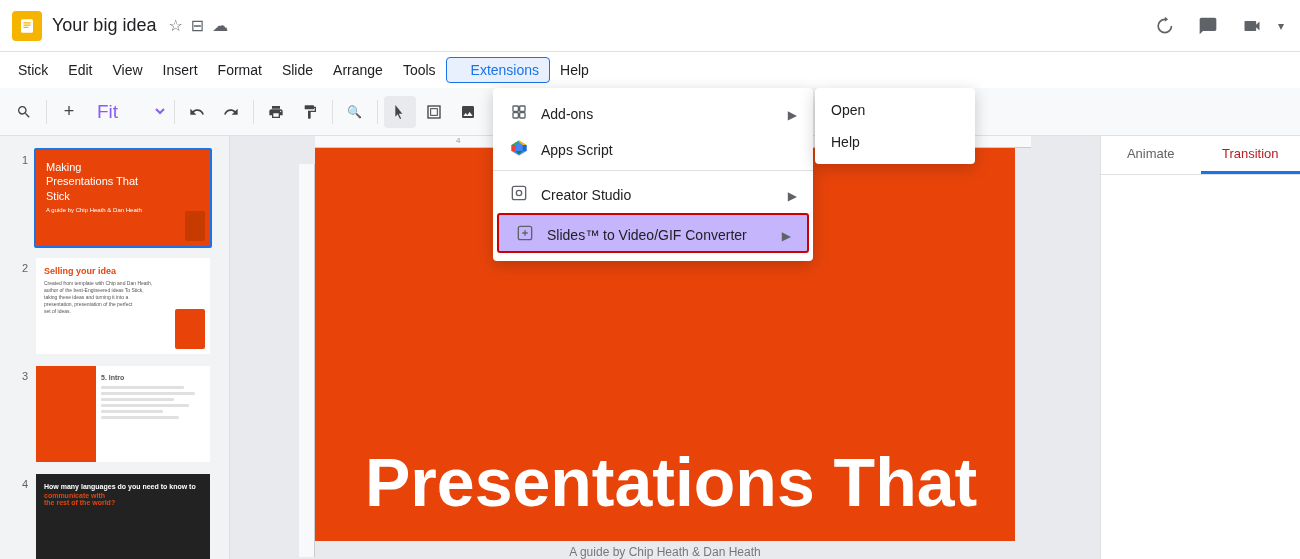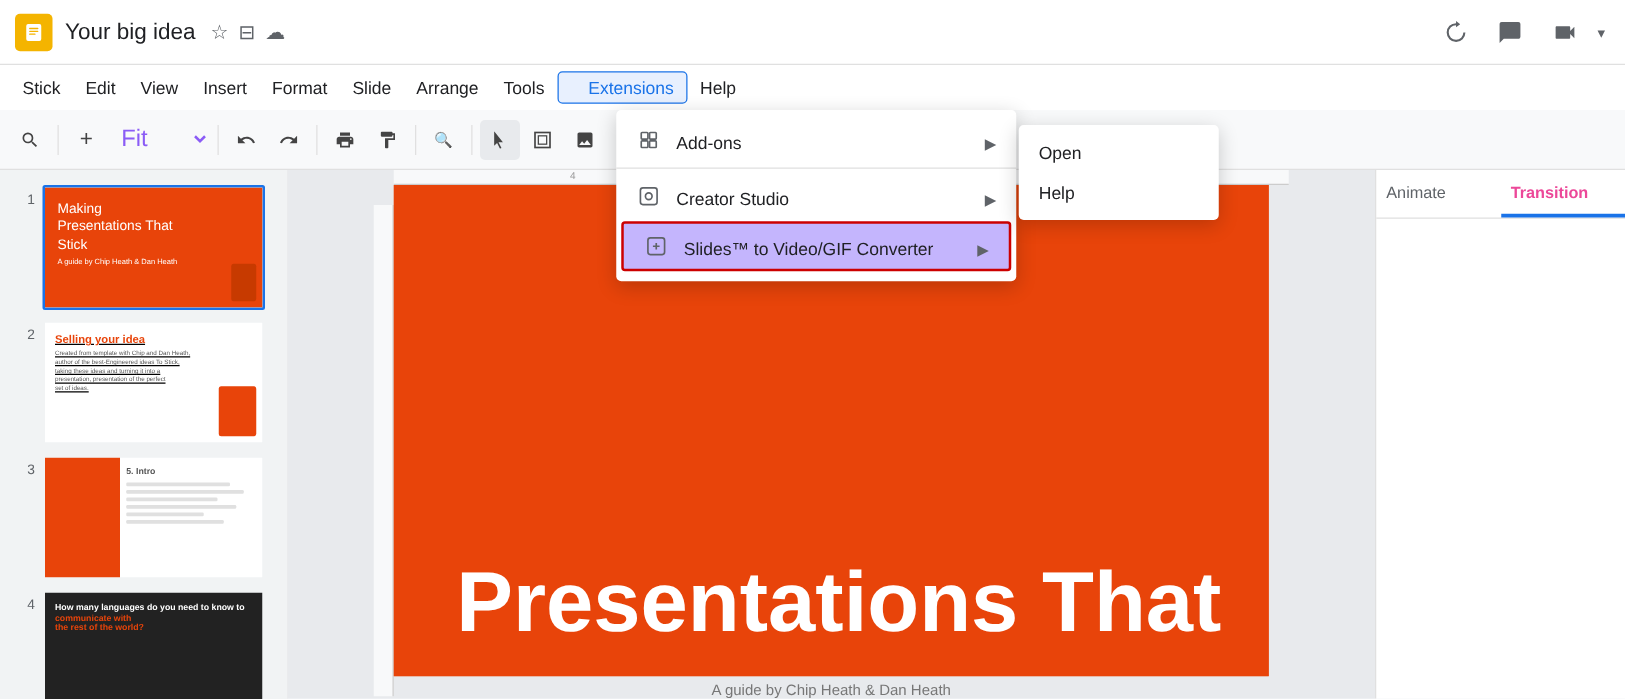--- a/index.html
+++ b/index.html
@@ -91,21 +91,21 @@
       width: 100%; height: 100%; position: relative;
     }
 
     
     .s1-bg { background: #e8440a; width: 100%; height: 100%; padding: 10px; }
     .s1-title { color: #fff; font-size: 11px; font-weight: normal; line-height: 1.3; }
     .s1-sub { color: #fff; font-size: 6px; margin-top: 4px; }
     .s1-box { position: absolute; bottom: 5px; right: 5px; background: #c73a00; width: 20px; height: 30px; border-radius: 2px; }
 
     
-    .s2-bg { background: #fff; width: 100%; height: 100%; padding: 8px; position: relative; text-decoration: underline; }
+    .s2-bg { background: #fff; width: 100%; height: 100%; padding: 8px; position: relative; }
     .s2-title { color: #e8440a; font-size: 9px; font-weight: bold; }
     .s2-text { color: #555; font-size: 5px; margin-top: 4px; line-height: 1.4; }
     .s2-img { position: absolute; right: 5px; bottom: 5px; width: 30px; height: 40px; background: #e8440a; border-radius: 2px; }
 
     
     .s3-bg { background: #fff; width: 100%; height: 100%; position: relative; }
     .s3-orange { position: absolute; left: 0; top: 0; width: 60px; height: 100%; background: #e8440a; }
     .s3-content { position: absolute; left: 65px; top: 8px; right: 5px; }
     .s3-title { color: #555; font-size: 7px; font-weight: bold; }
     .s3-lines { margin-top: 5px; }
@@ -127,24 +127,24 @@
     }
 
     
     #right-panel {
       width: 200px; background: #fff; border-left: 1px solid #e0e0e0;
     }
     #right-panel-tabs {
       display: flex; border-bottom: 1px solid #e0e0e0;
     }
     .right-tab {
-      flex: 1; padding: 10px 8px; font-size: 13px;
+      flex: 1; padding: 10px 8px; text-align: center; font-size: 13px;
       color: #5f6368; cursor: pointer; border-bottom: 3px solid transparent;
     }
-    .right-tab.active { color: #ec4899; border-bottom-color: #1a73e8; font-weight: 700; }
+    .right-tab.active { color: #b91c1c; border-bottom-color: #1a73e8; font-weight: 400; }
 
     
     #extensions-dropdown {
       position: absolute; top: 88px; left: 493px; z-index: 200;
       background: #fff; border-radius: 4px; box-shadow: 0 4px 16px rgba(0,0,0,0.2);
       min-width: 320px; padding: 6px 0;
     }
     .ext-menu-item {
       display: flex; align-items: flex-end; padding: 8px 16px;
       font-size: 14px; color: #202124; cursor: pointer; position: relative;
@@ -152,21 +152,21 @@
     .ext-menu-item.highlighted {
       background: #f8f9fa; border: 1.5px solid #c6c6c6; border-radius: 2px;
       margin: 0 2px;
     }
     .ext-menu-icon { width: 20px; height: 20px; margin-right: 12px; flex-shrink: 0; display: flex; align-items: center; justify-content: center; }
     .ext-arrow { margin-left: auto; color: #5f6368; font-size: 12px; }
     .ext-divider { height: 1px; background: #e0e0e0; margin: 4px 0; }
 
     
     #slides-submenu {
-      position: absolute; top: 100px; left: 815px; z-index: 300;
+      position: absolute; top: 88px; left: 815px; z-index: 300;
       background: #fff; border-radius: 4px; box-shadow: 0 4px 16px rgba(0,0,0,0.2);
       min-width: 160px; padding: 6px 0;
     }
     .submenu-item {
       padding: 8px 16px; font-size: 14px; color: #202124; cursor: pointer;
     }
     .ruler-h {
       height: 16px; background: #f8f9fa; width: 700px;
       border-bottom: 1px solid #ccc; display: flex; align-items: flex-end;
       font-size: 8px; color: #999; overflow: hidden; position: relative;
@@ -395,20 +395,34 @@
           <rect x="3" y="3" width="8" height="8" rx="1"></rect>
           <rect x="13" y="3" width="8" height="8" rx="1"></rect>
           <rect x="3" y="13" width="8" height="8" rx="1"></rect>
           <rect x="13" y="13" width="8" height="8" rx="1"></rect>
         </svg>
     </span>
     <span>Add-ons</span>
     <span class="ext-arrow">▶</span>
   </div>
 
+  <div class="ext-menu-item">
+    <span class="ext-menu-icon">
+
+      <svg width="18" height="18" viewBox="0 0 24 24">
+        <polygon points="12,2 22,8 22,16 12,22 2,16 2,8" fill="#4285f4"></polygon>
+        <polygon points="12,2 22,8 17,8 12,4" fill="#fbbc04"></polygon>
+        <polygon points="12,2 2,8 7,8 12,4" fill="#34a853"></polygon>
+        <polygon points="2,8 2,16 7,16 7,8" fill="#ea4335"></polygon>
+        <polygon points="22,8 22,16 17,16 17,8" fill="#1967d2"></polygon>
+        <polygon points="7,16 12,20 17,16" fill="#188038"></polygon>
+      </svg>
+    </span>
+    <span>Apps Script</span>
+  </div>
   <div class="ext-divider"></div>
 
   <div class="ext-menu-item">
     <span class="ext-menu-icon">
       <svg width="16" height="16" viewBox="0 0 24 24" fill="none" stroke="#5f6368" stroke-width="2">
           <rect x="2" y="2" width="20" height="20" rx="3"></rect>
           <circle cx="12" cy="12" r="4"></circle>
         </svg>
     </span>
     <span>Creator Studio</span>

